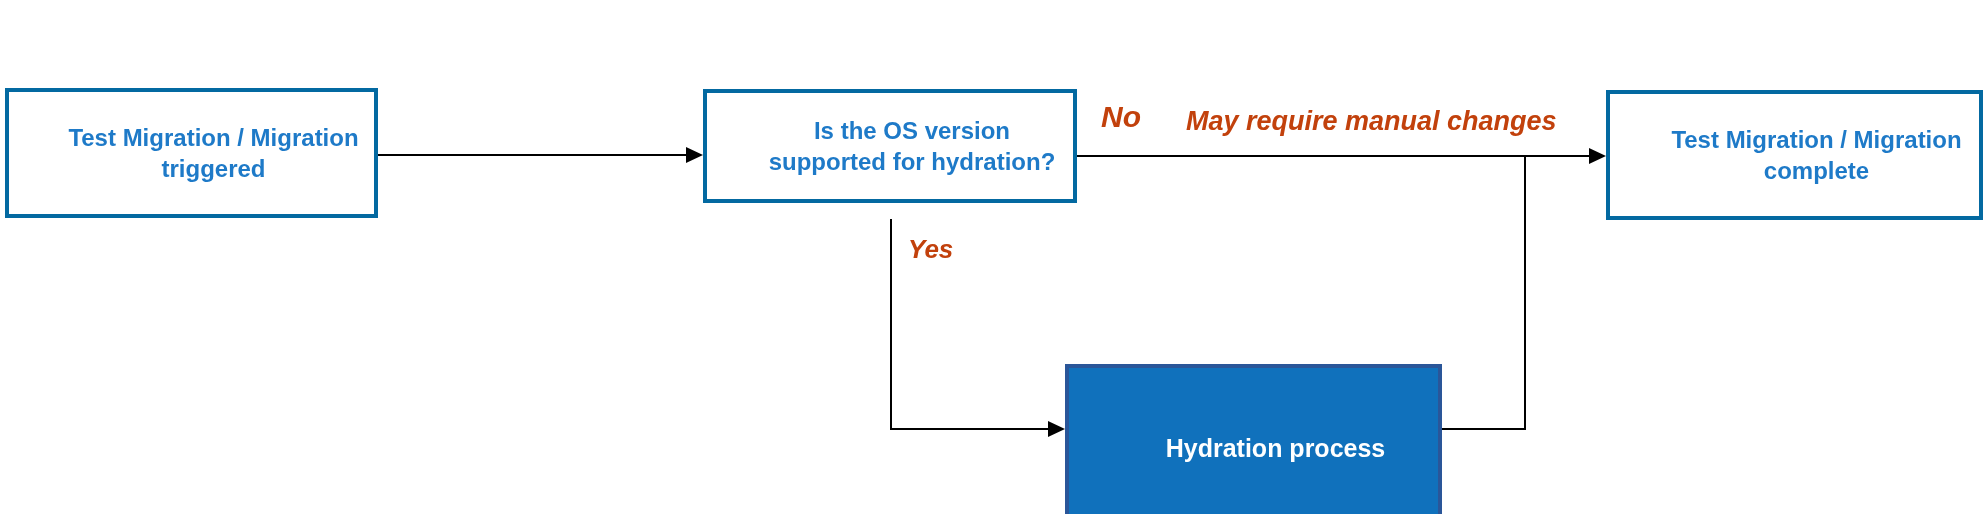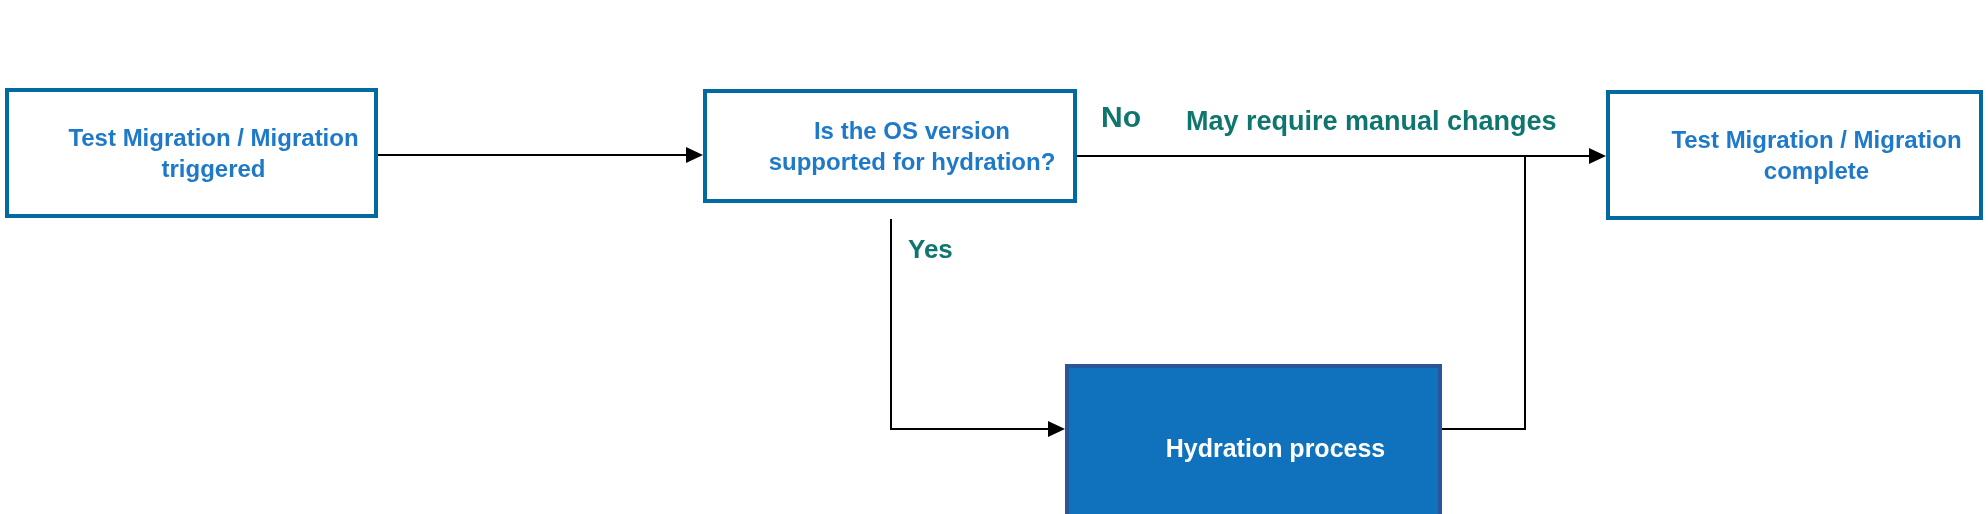--- a/index.html
+++ b/index.html
@@ -62,22 +62,23 @@
     border-bottom: 8px solid transparent;
     border-left: 17px solid #000000;
   }
   #arrow-into-decision  { left: 686px;  top: 147px; }
   #arrow-into-complete  { left: 1589px; top: 148px; }
   #arrow-into-hydration { left: 1048px; top: 421px; }
 
   
   .edge-label {
     position: absolute;
-    color: #0f766e;
+    color: #c2410c;
     font-weight: bold;
+    font-style: italic;
     white-space: nowrap;
   }
   #label-no  { left: 1101px; top: 100px; font-size: 30px; }
   #label-may { left: 1186px; top: 106px; font-size: 27px; }
   #label-yes { left: 908px;  top: 234px; font-size: 26px; }
 </style>
 </head>
 <body>
 
 <div id="canvas">

